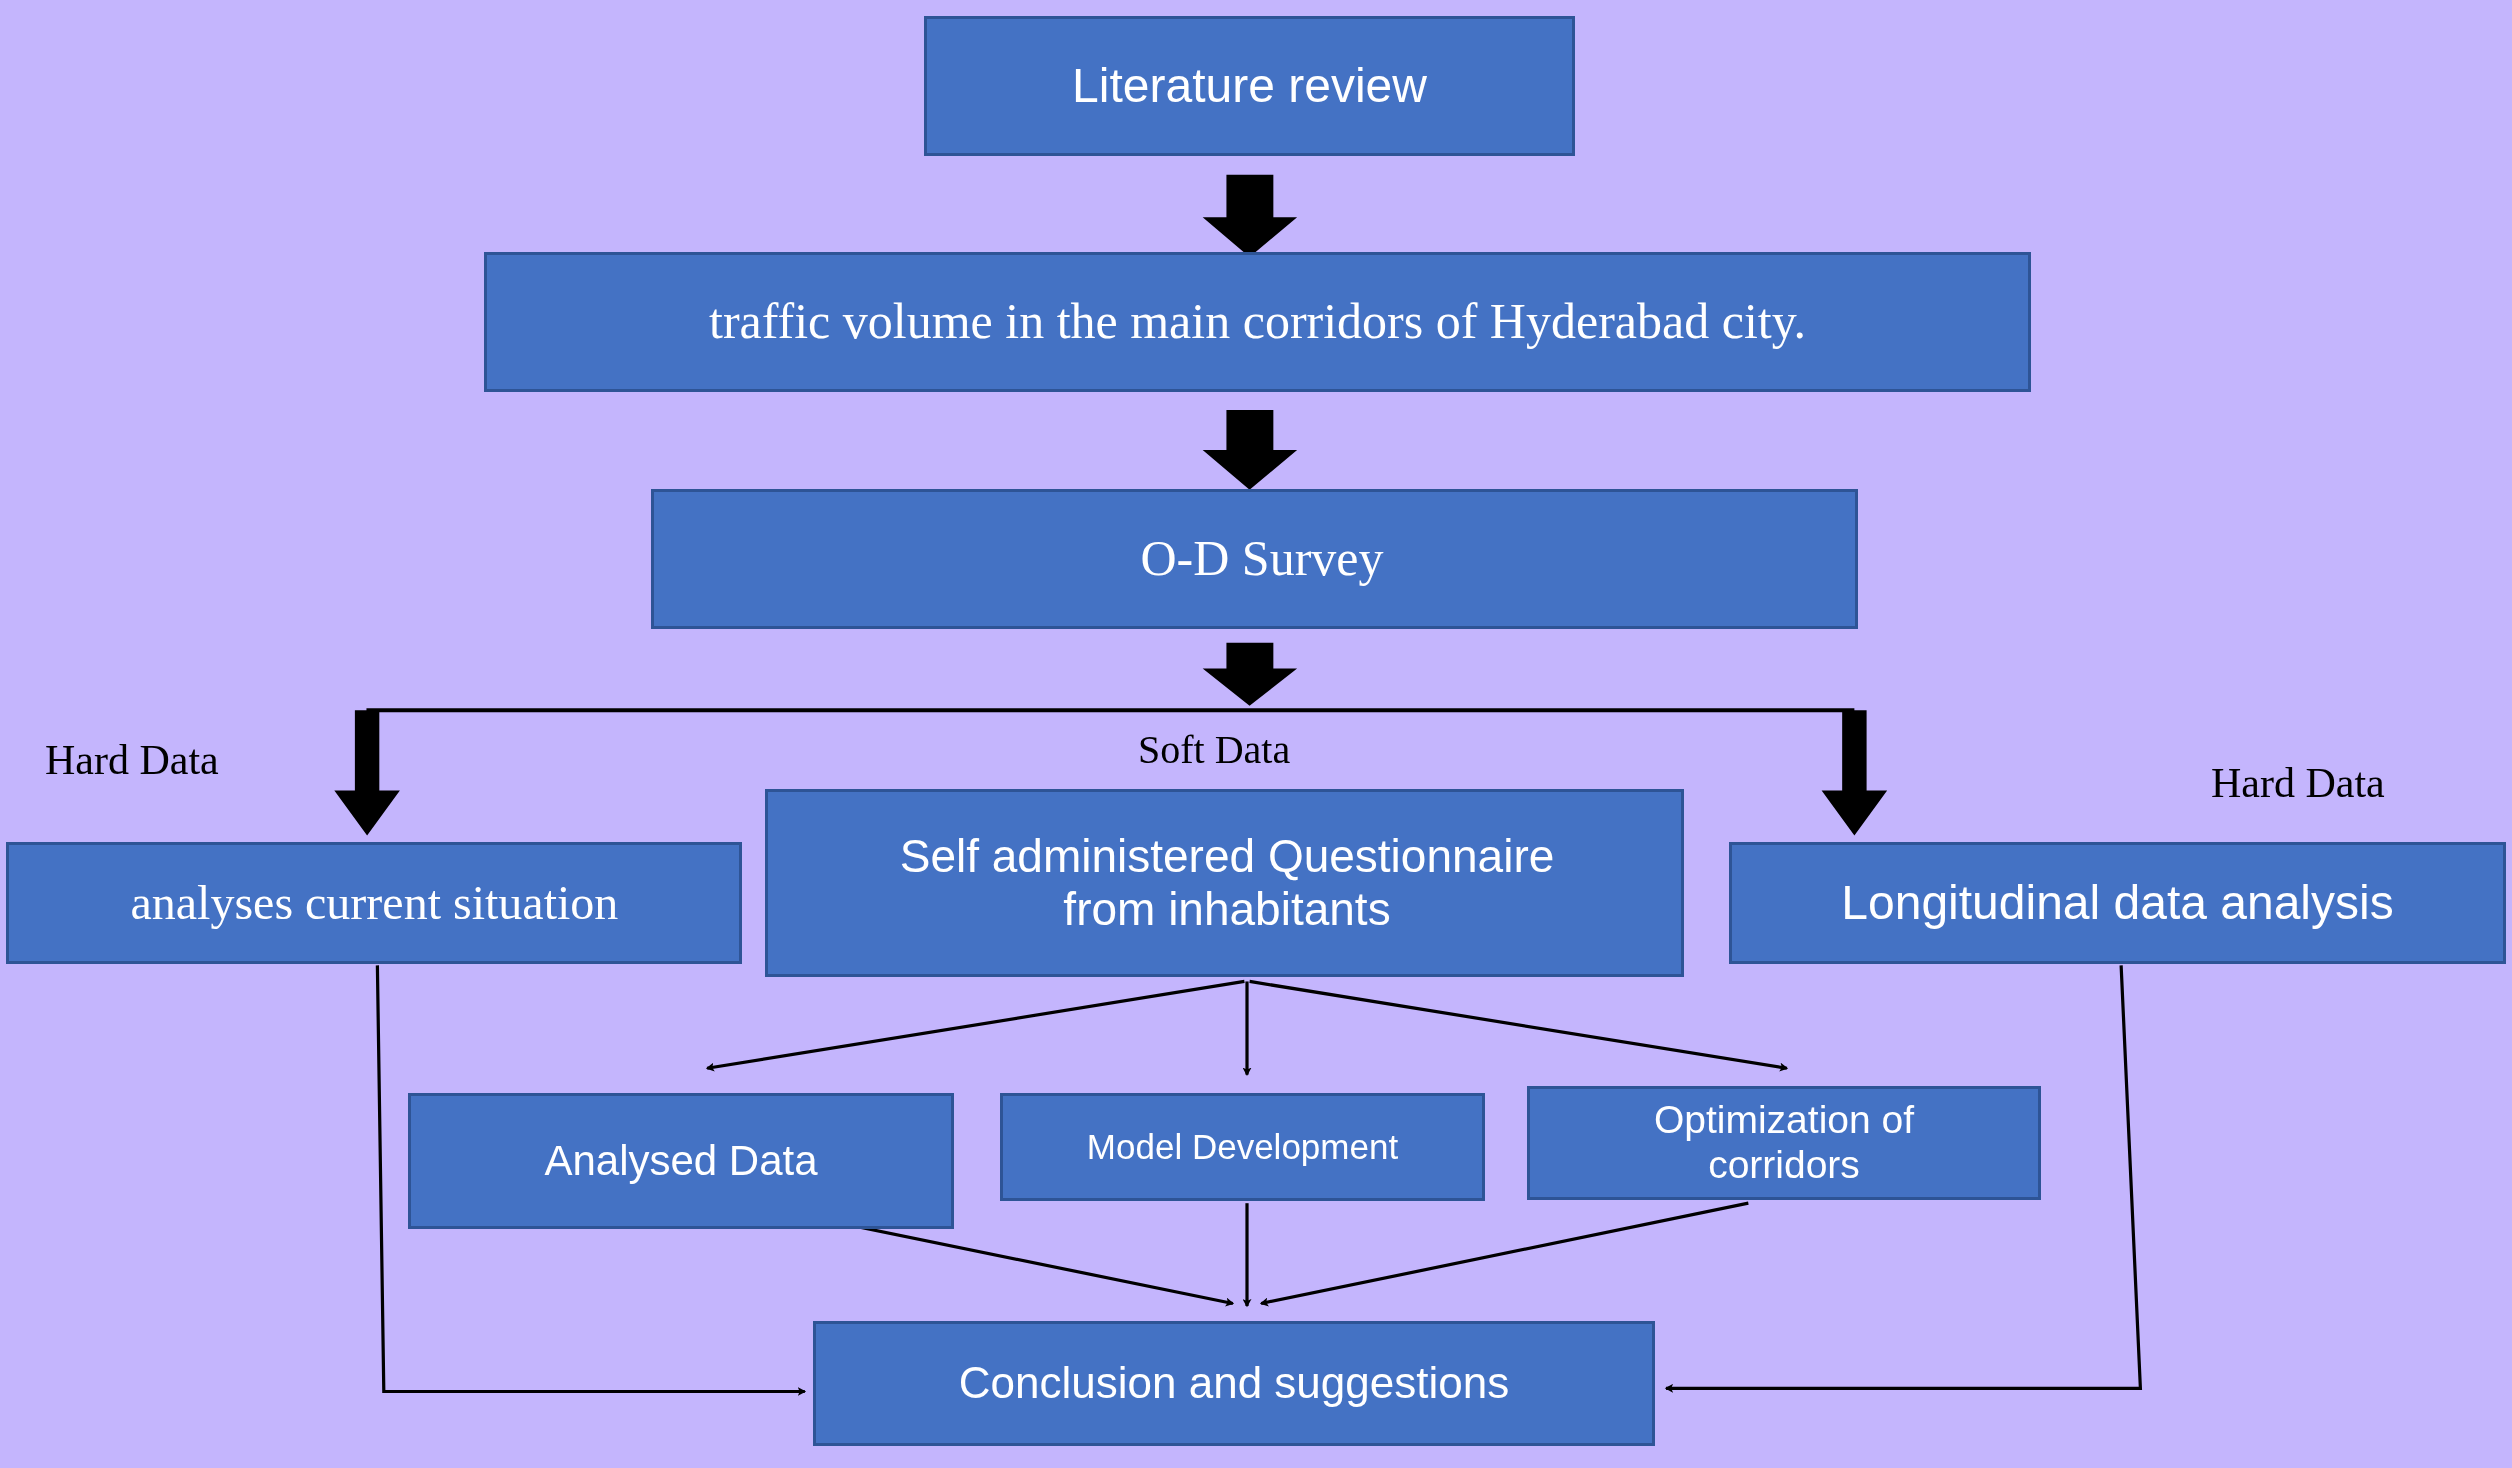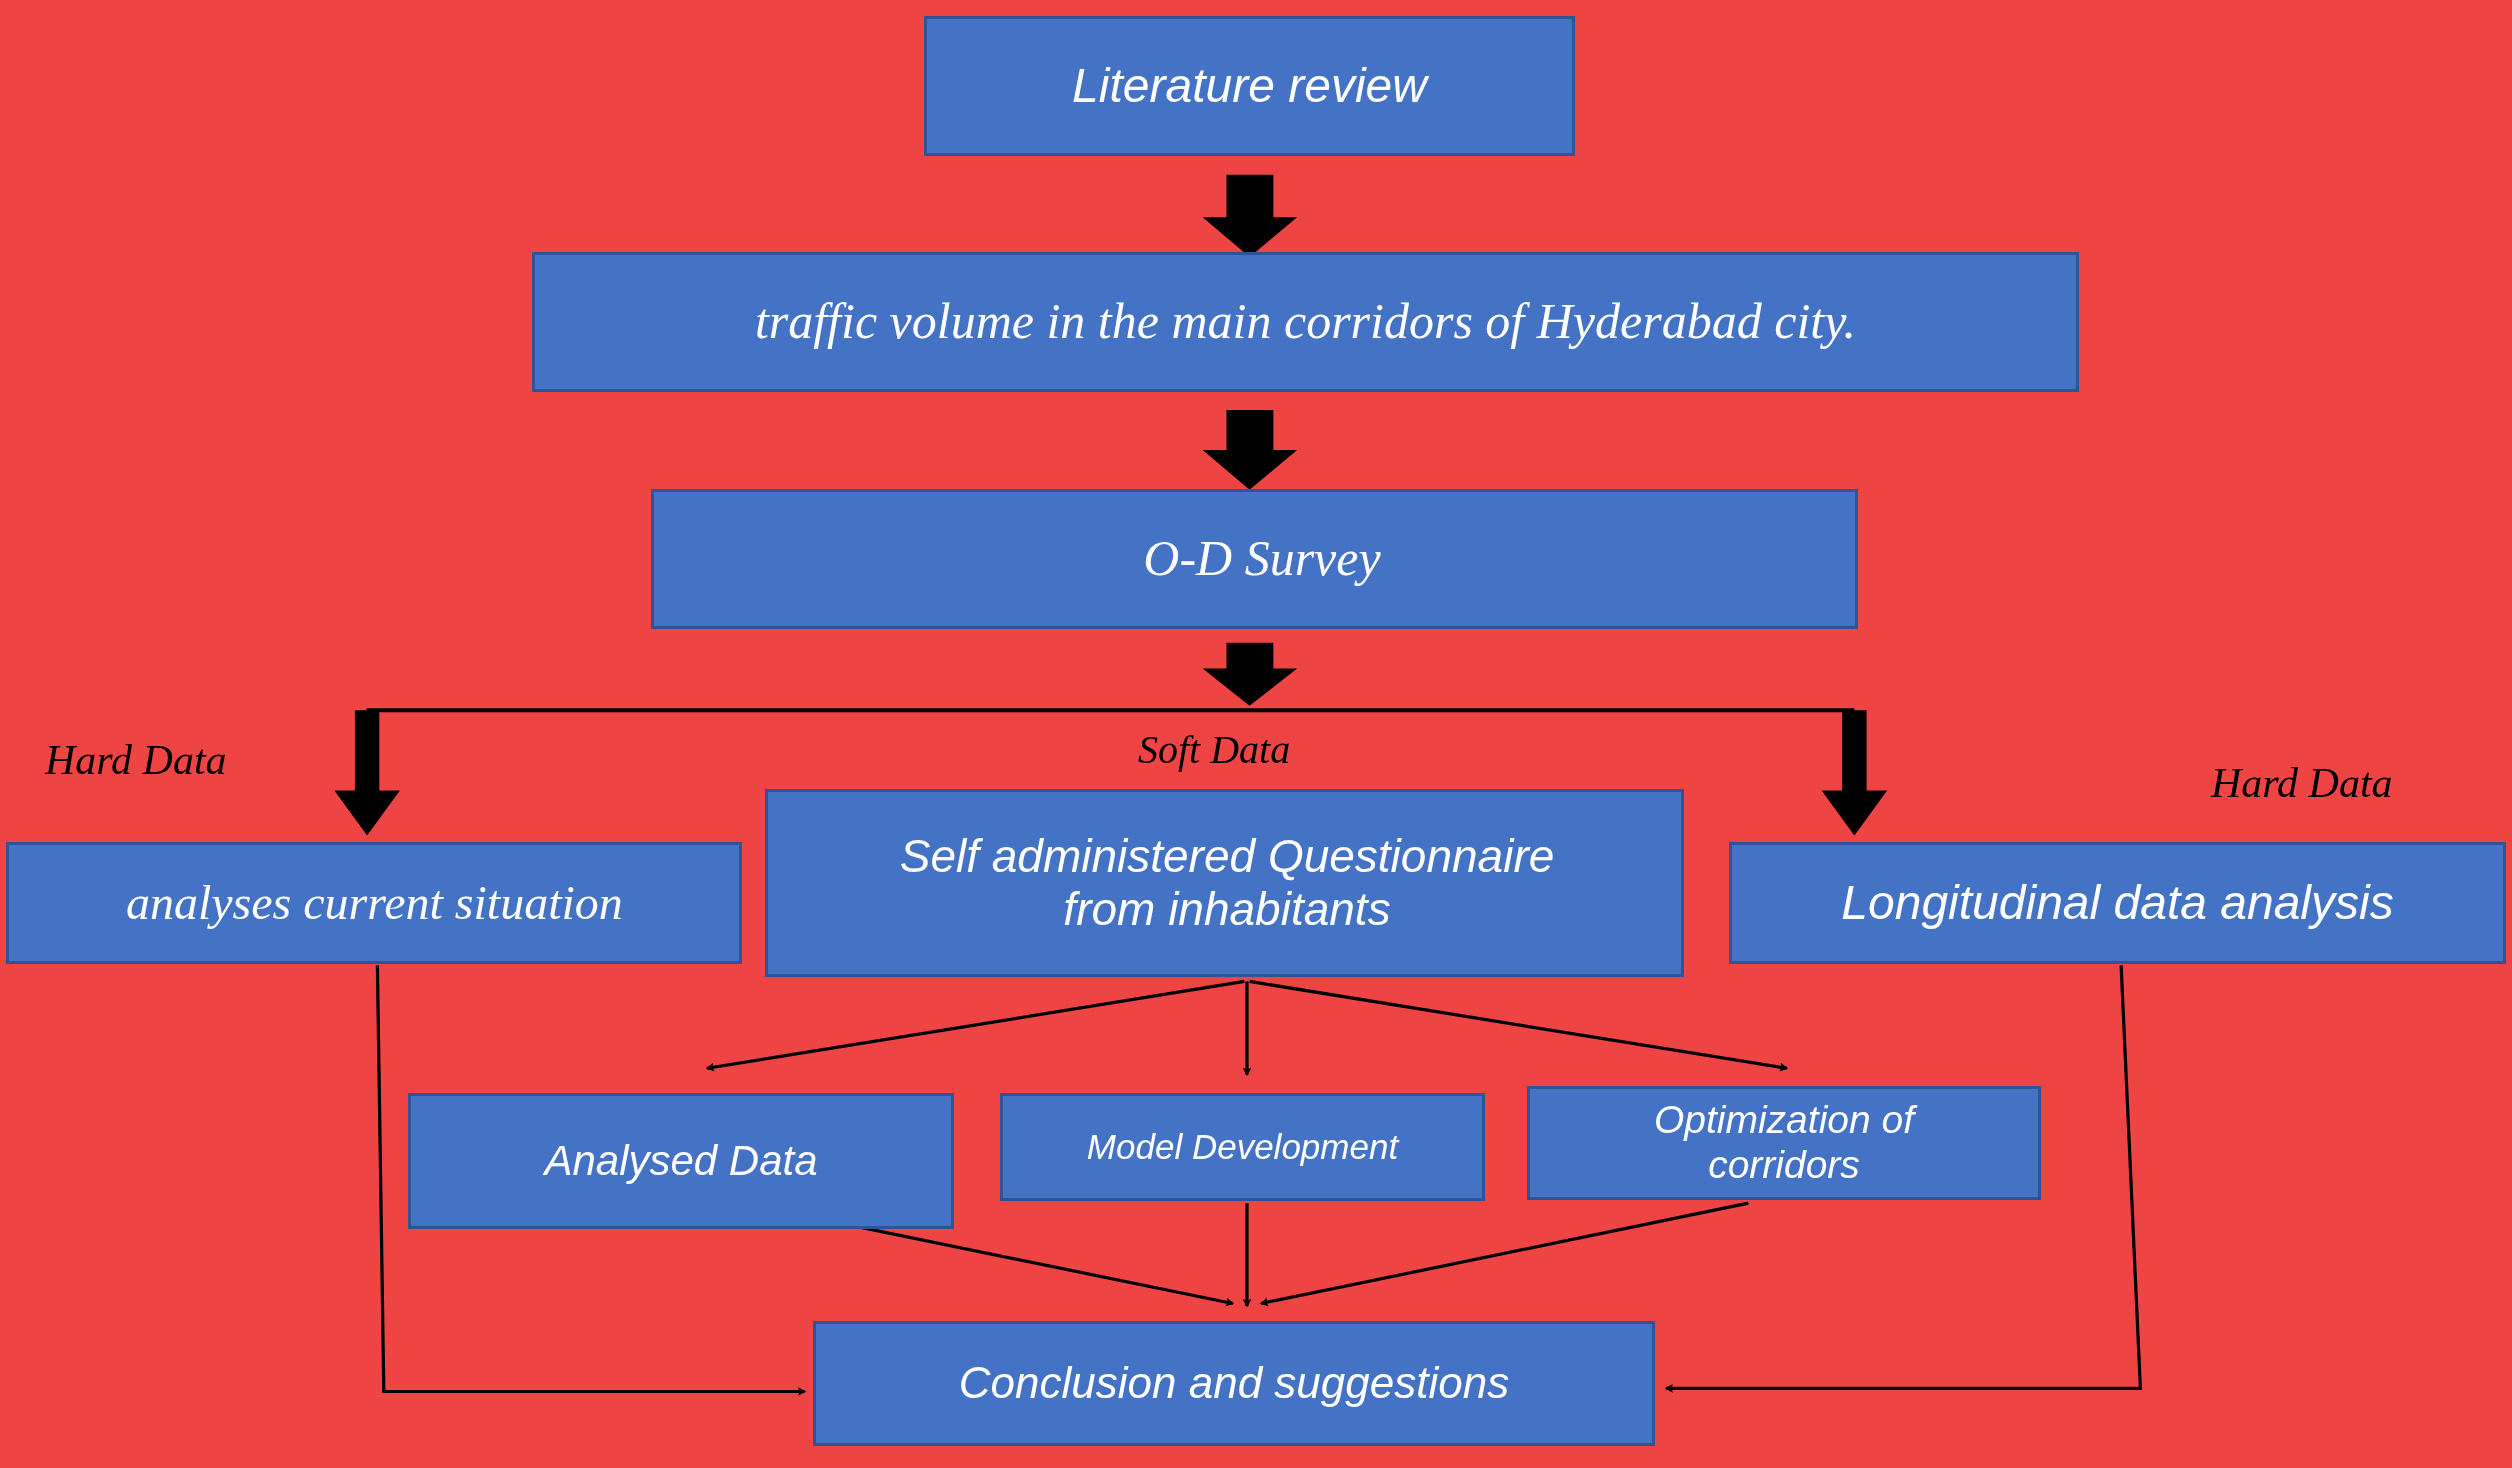--- a/index.html
+++ b/index.html
@@ -5,24 +5,23 @@
 <style>
   html, body {
     margin: 0;
     padding: 0;
     background: #ffffff;
   }
   #canvas {
     position: relative;
     width: 2512px;
     height: 1468px;
-    background: #ef4444;
+    background: #c4b5fd;
     overflow: hidden;
     font-family: "Liberation Sans", sans-serif;
-    font-style: italic;
   }
   .node {
     position: absolute;
     background: #4472C4;
     border: 3.9px solid #2E5496;
     box-sizing: border-box;
     display: flex;
     align-items: center;
     justify-content: center;
     text-align: center;
@@ -43,21 +42,21 @@
   svg.overlay {
     position: absolute;
     left: 0;
     top: 0;
     width: 2512px;
     height: 1468px;
     pointer-events: none;
   }
   
   #n-literature   { left:924px; top:16px;   width:651px; height:140px; font-size:48px; }
-  #n-traffic      { left:484px;  top:252px;  width:1547px; height:140px; font-size:50px;margin-left:48px; }
+  #n-traffic      { left:484px;  top:252px;  width:1547px; height:140px; font-size:50px; }
   #n-odsurvey     { left:651px; top:489px;  width:1207px; height:140px; font-size:50px;padding-left:24px; }
   #n-analyses     { left:6.4px;   top:842px; width:736px; height:122px; font-size:48px; }
   #n-question     { left:765px; top:789px; width:919px; height:188px; font-size:46px;padding-left:14px; }
   #n-longitud     { left:1729px; top:842px; width:777px; height:122px; font-size:48px; }
   #n-analysed     { left:408px;  top:1093px; width:546px;  height:136px; font-size:42px; }
   #n-model        { left:1000px; top:1093px; width:485px;  height:108px; font-size:35px;justify-content:center; }
   #n-optimization { left:1527px; top:1086px; width:514px;  height:114px; font-size:39px; }
   #n-conclusion   { left:813px; top:1321px; width:842px; height:125px; font-size:44px; }
   
   #lbl-hard-left  { left:45px;   top:736px; font-size:42px; }

